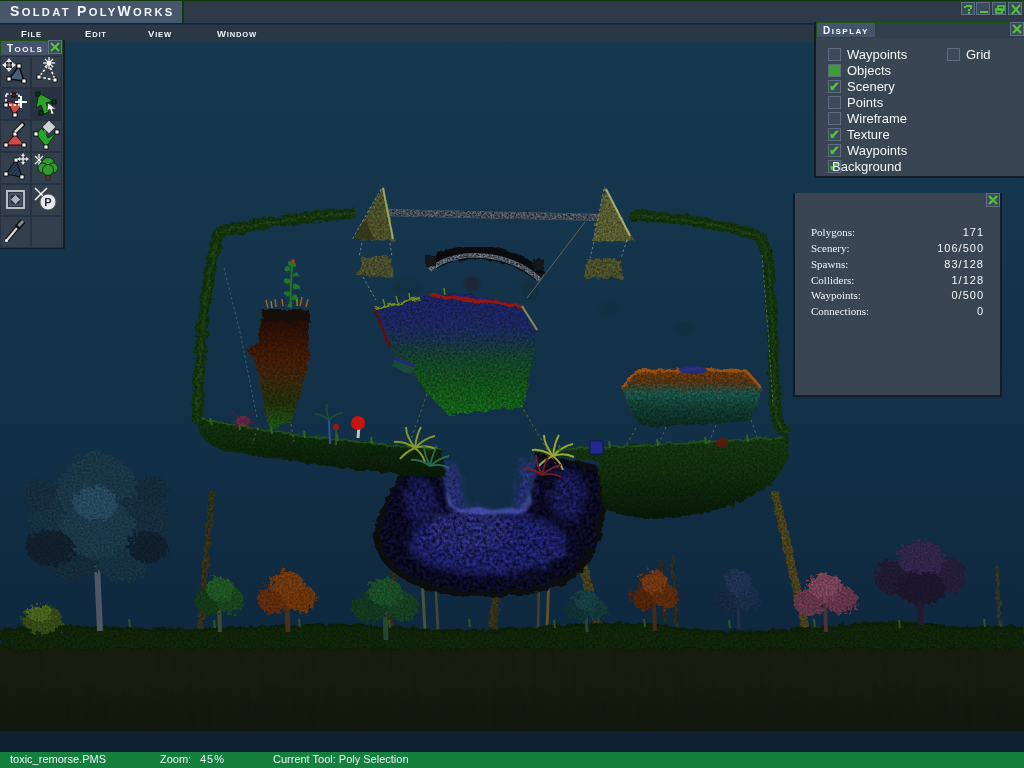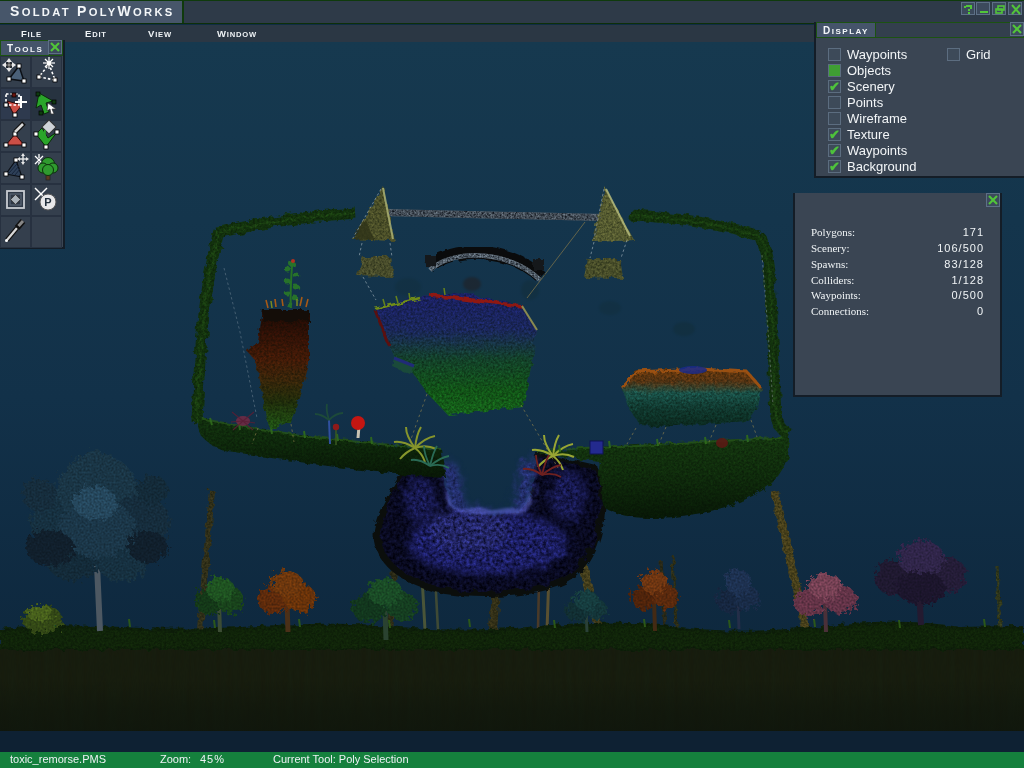--- a/index.html
+++ b/index.html
@@ -746,21 +746,21 @@
     <span class="clabel" style="left:31px;top:57px">Scenery</span>
   <div class="chk" style="left:12px;top:74px"></div>
     <span class="clabel" style="left:31px;top:73px">Points</span>
   <div class="chk" style="left:12px;top:90px"></div>
     <span class="clabel" style="left:31px;top:89px">Wireframe</span>
   <div class="chk ck" style="left:12px;top:106px"></div>
     <span class="clabel" style="left:31px;top:105px">Texture</span>
   <div class="chk ck" style="left:12px;top:122px"></div>
     <span class="clabel" style="left:31px;top:121px">Waypoints</span>
   <div class="chk ck" style="left:12px;top:138px"></div>
-    <span class="clabel" style="left:31px;top:137px">Background</span>
+    <span class="clabel" style="left:16px;top:137px">Background</span>
   <div class="chk" style="left:131px;top:26px"></div>
     <span class="clabel" style="left:150px;top:25px">Grid</span>
 </div>
 
 <div class="panel" id="props">
   <div class="pclose">
       <svg class="xsvg" width="12" height="12" viewBox="0 0 12 12">
         <g stroke="#52c53a" stroke-width="2.2">
           <path d="M2,2 L10,10"></path>
           <path d="M10,2 L2,10"></path>

